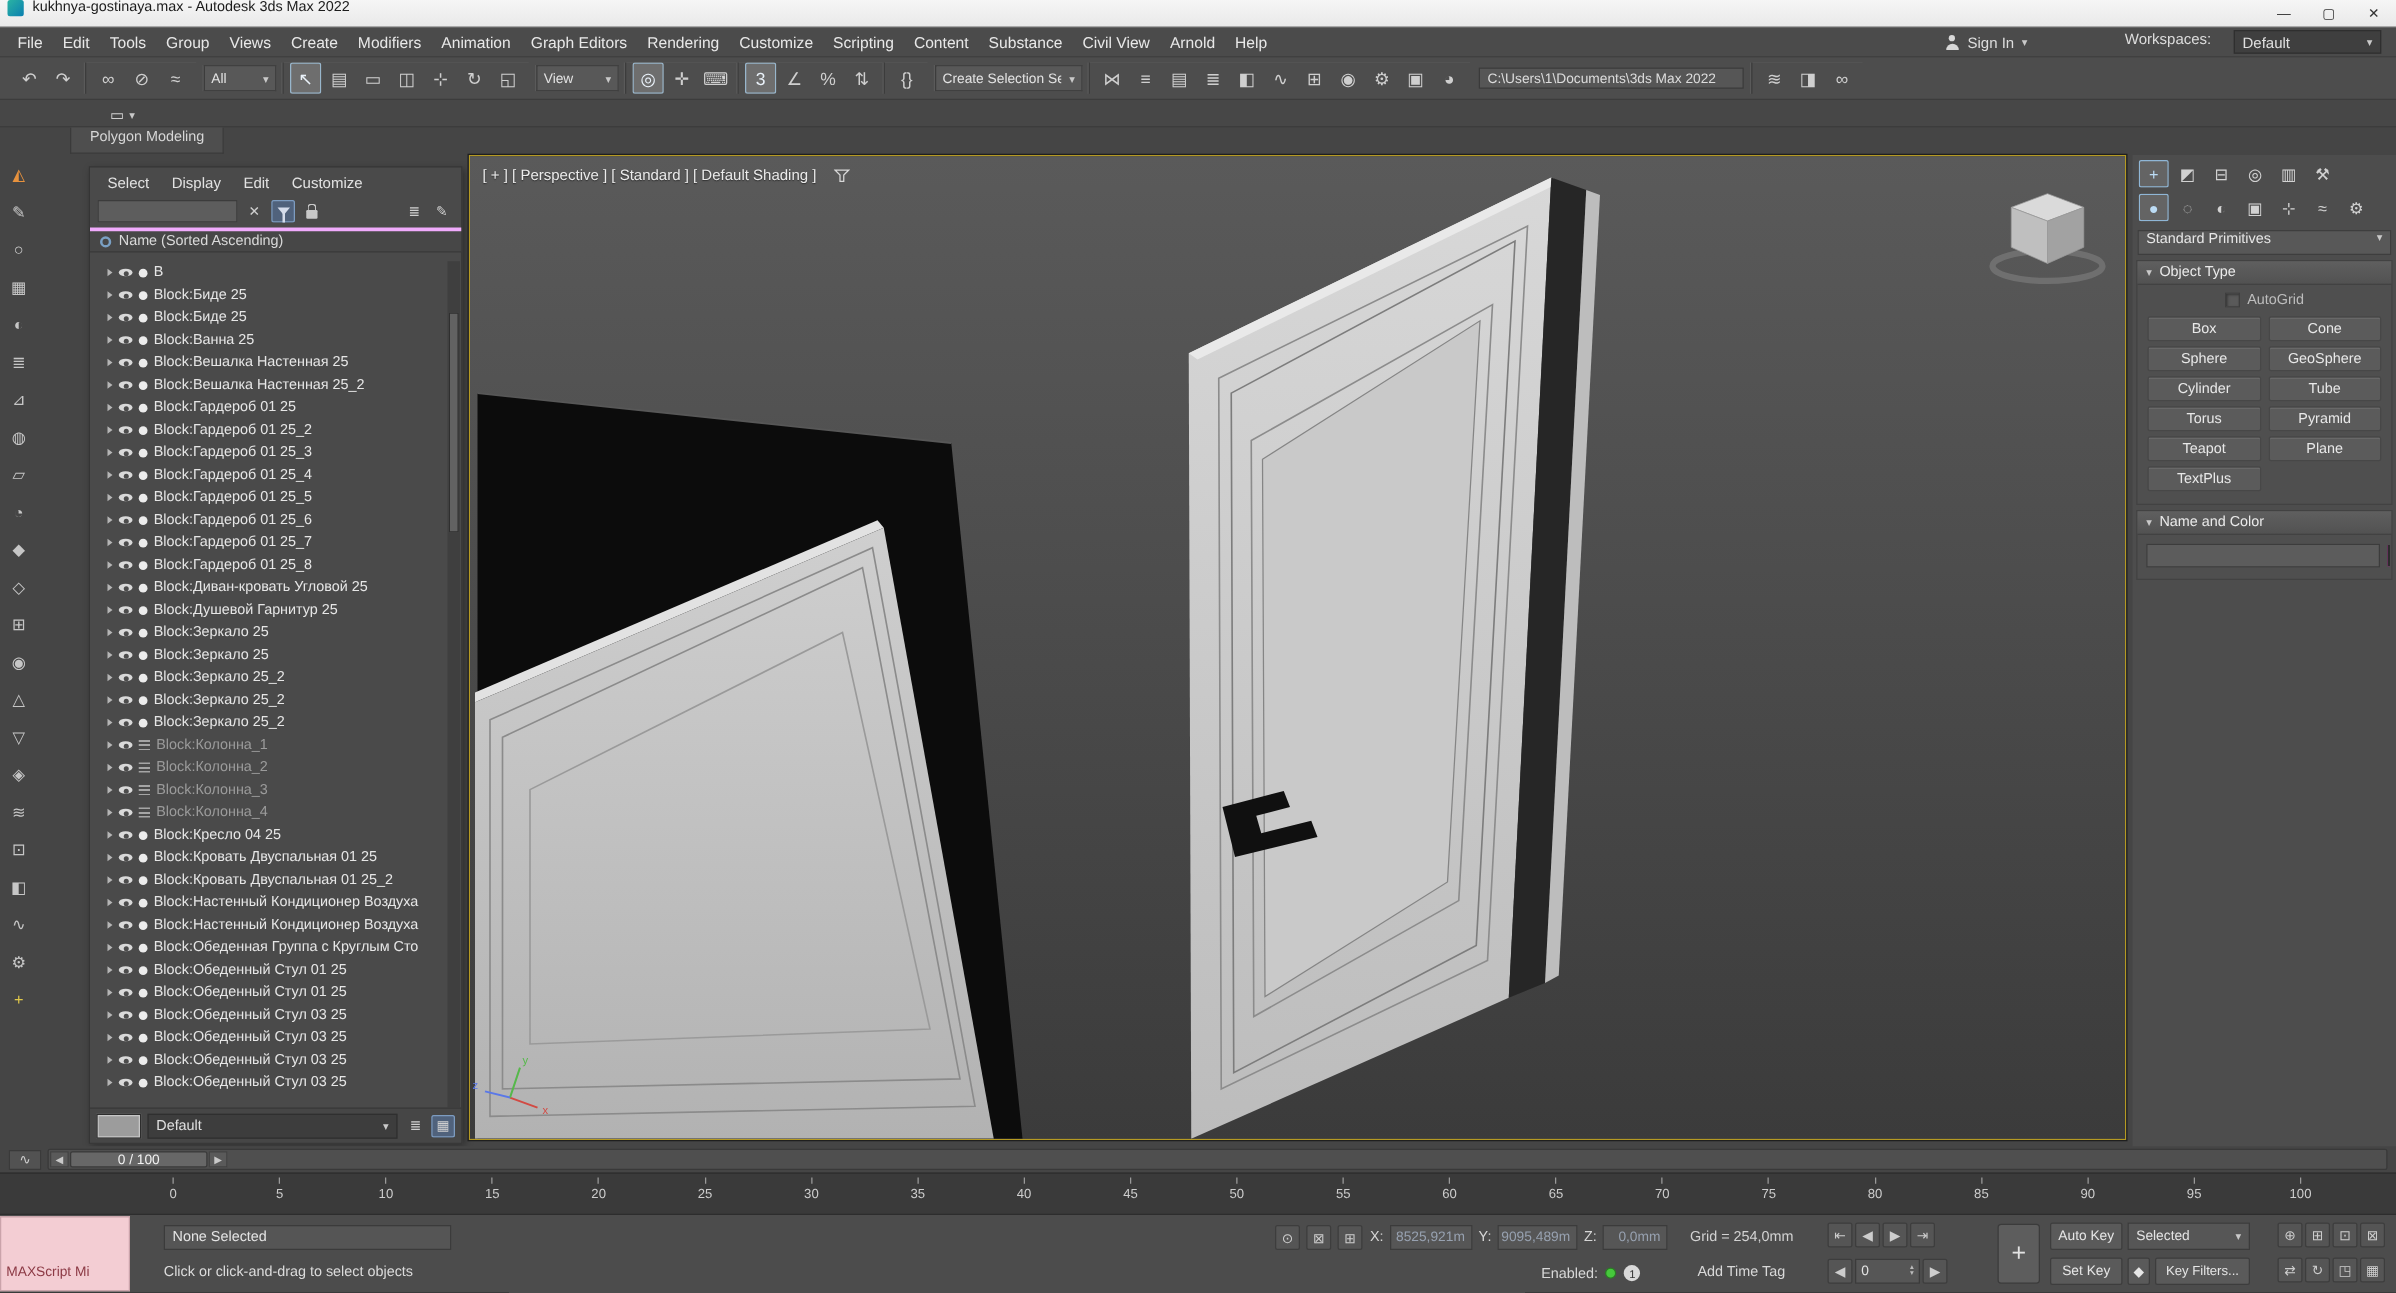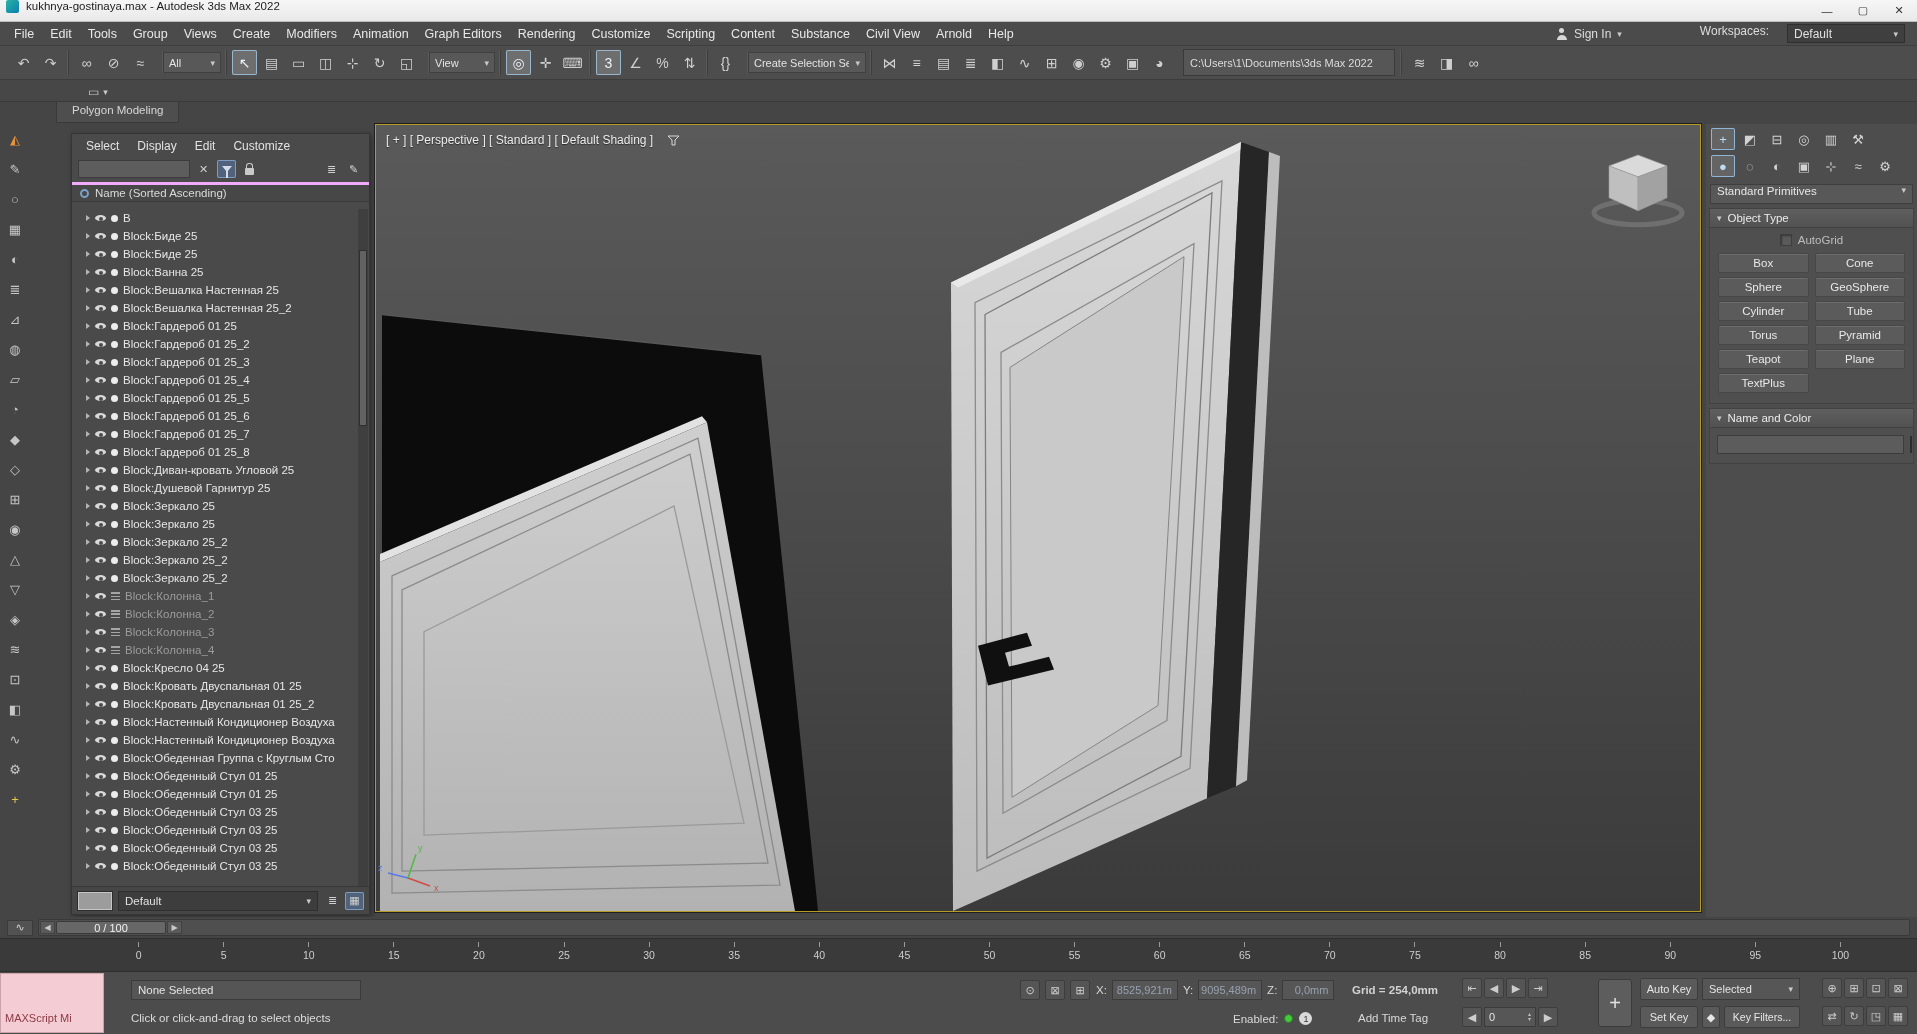--- a/index.html
+++ b/index.html
@@ -40,21 +40,21 @@
     display:flex; align-items:center; padding-left:6px; }
   .tgroup { display:flex; align-items:center; gap:2px; padding:0 5px; }
   .tgroup + .tgroup, .tgroup + .tdrop, .tdrop + .tgroup, .tfield + .tgroup {
     border-left:1px solid #3c3c3c; box-shadow:-1px 0 0 #5a5a5a; }
   .tbtn { width:25px; height:25px; display:flex; align-items:center; justify-content:center;
     color:#cfcfcf; font-size:14px; border-radius:2px; }
   .tbtn.active { background:#6e6e6e; box-shadow:inset 0 0 0 1px #98b6cc; color:#eaf2fa; }
   .tdrop { height:21px; background:#585858; border:1px solid #404040; display:flex;
     align-items:center; padding:0 5px; margin:0 5px; font-size:11px; color:#e3e3e3; gap:6px; }
   .tdrop.w-all { width:58px; } .tdrop.w-view { width:66px; } .tdrop.w-sets { width:118px; }
-  .tfield { width:212px; height:27px; background:#565656; border:1px solid #3a3a3a;
+  .tfield { width:212px; height:17px; background:#565656; border:1px solid #3a3a3a;
     display:flex; align-items:center; padding:0 6px; margin:0 6px; font-size:11px; color:#dcdcdc;
     white-space:nowrap; overflow:hidden; }
   
   .ribbon { position:absolute; top:80px; left:0; right:0; height:22px; background:#474747;
     display:flex; align-items:flex-end; padding-left:56px; border-bottom:1px solid #3a3a3a; }
   .rtab { padding:3px 13px; font-size:12px; color:#cccccc; }
   .rtab.active { background:#585858; color:#f0f0f0; border:1px solid #3a3a3a; border-bottom:none; }
   .ribbon-flyout { display:flex; align-items:center; gap:4px; margin-left:26px; padding:2px 6px; color:#cfcfcf; }
   .pmrow { position:absolute; top:102px; left:0; right:0; height:21px; background:#454545; display:flex; }
   .pmtab { margin-left:56px; padding:2px 15px; background:#4e4e4e; border:1px solid #3a3a3a; border-top:none;
@@ -159,21 +159,21 @@
   .st-text1 { position:absolute; left:131px; top:8px; width:230px; height:20px; background:#555555;
     border:1px solid #3b3b3b; display:flex; align-items:center; padding:0 6px; color:#e4e4e4; font-size:11.5px; }
   .st-prompt { position:absolute; left:131px; top:40px; color:#dcdcdc; font-size:11.5px; }
   .st-mini { position:absolute; left:1020px; top:8px; display:flex; gap:5px; }
   .sbtn { width:20px; height:20px; display:flex; align-items:center; justify-content:center;
     background:#555; border:1px solid #3d3d3d; color:#cdcdcd; font-size:11px; border-radius:2px; }
   .xyz { position:absolute; left:1096px; top:8px; display:flex; align-items:center; gap:5px; font-size:11.5px; color:#d6d6d6; }
   .coordf { height:20px; background:#565656; border:1px solid #3b3b3b; display:flex; align-items:center;
     justify-content:flex-end; padding:0 5px; color:#97a1b0; font-size:11px; }
   .fx { width:66px; } .fy { width:64px; } .fz { width:52px; }
-  .gridlbl { position:absolute; left:1352px; top:12px; font-size:11.5px; color:#d2d2d2;font-weight:bold; }
+  .gridlbl { position:absolute; left:1352px; top:12px; font-size:11.5px; color:#d2d2d2; }
   .enb { position:absolute; left:1233px; top:40px; display:flex; align-items:center; gap:6px; font-size:11.5px; color:#d8d8d8; }
   .gdot { width:9px; height:9px; border-radius:50%; background:#46c83c; border:1px solid #2a7a24; }
   .badge { width:13px; height:13px; border-radius:50%; background:#d9d9d9; color:#333;
     display:flex; align-items:center; justify-content:center; font-size:9px; }
   .timetag { position:absolute; left:1358px; top:40px; font-size:11.5px; color:#d8d8d8; }
   .playback { position:absolute; left:1462px; top:6px; display:flex; gap:2px; }
   .framer { position:absolute; left:1462px; top:35px; display:flex; gap:2px; align-items:center; }
   .frame-field { width:52px; height:20px; background:#565656; border:1px solid #3b3b3b;
     display:flex; align-items:center; padding:0 4px; color:#e4e4e4; font-size:11px; position:relative; }
   .spin { margin-left:auto; display:flex; flex-direction:column; font-size:6px; line-height:5px; color:#bbb; }

